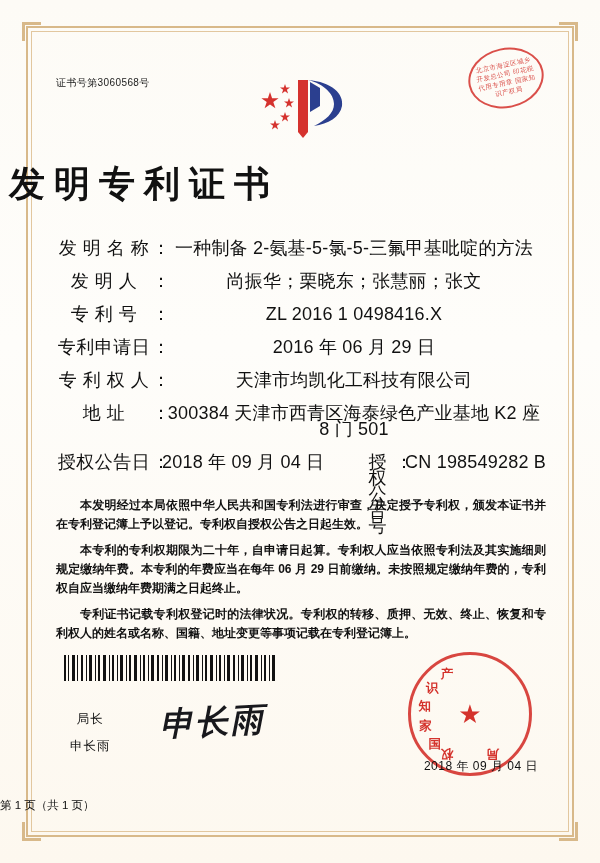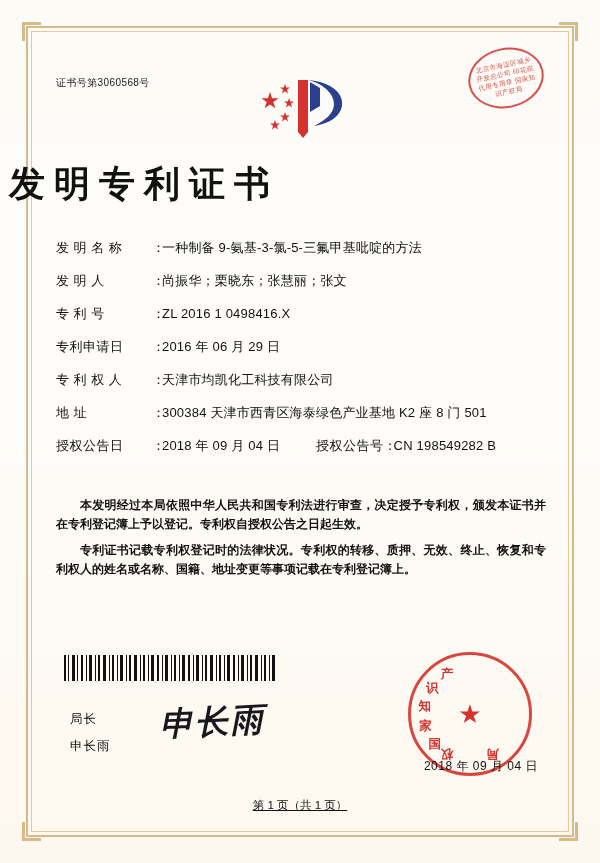--- a/index.html
+++ b/index.html
@@ -106,22 +106,23 @@
     letter-spacing: 9px;
     color: #111;
     text-indent: 9px;
   }
 
   .fields {
     position: absolute;
     left: 56px;
     top: 240px;
     width: 490px;
-    font-size: 13px;
-    color: #111;
+    font-size: 18px;
+    color: #111;
+    text-align: center;
   }
   .field-row {
     display: flex;
     align-items: baseline;
     margin-bottom: 17px;
     line-height: 16px;
   }
   .field-label {
     width: 96px;
     flex: none;
@@ -167,20 +168,21 @@
   .barcode svg { display: block; }
 
   .signer {
     position: absolute;
     left: 70px;
     top: 706px;
     font-size: 12.5px;
     line-height: 27px;
     color: #111;
     letter-spacing: 1px;
+    text-align: center;
   }
 
   .handwriting {
     position: absolute;
     left: 160px;
     top: 700px;
     font-family: "DejaVu Serif", "Liberation Serif", serif;
     font-size: 33px;
     font-style: italic;
     font-weight: bold;
@@ -235,24 +237,22 @@
     font-size: 12px;
     color: #111;
     letter-spacing: 0.5px;
   }
 
   .page-num {
     position: absolute;
     left: 0;
     top: 798px;
     width: 100%;
-    text-align: center;
     font-size: 11.5px;
     color: #111;
-    text-decoration: underline;
   }
 </style>
 </head>
 <body>
 
 <div class="page">
 
   <div class="border-outer"></div>
   <div class="border-inner"></div>
   <div class="corner tl"></div>
@@ -281,21 +281,21 @@
       </g>
     </svg>
   </div>
 
   <div class="title">发明专利证书</div>
 
   <div class="fields">
     <div class="field-row">
       <span class="field-label">发 明 名 称</span>
       <span class="field-colon">：</span>
-      <span class="field-value">一种制备 9-氨基-3-氯-5-三氟甲基吡啶的方法</span>
+      <span class="field-value">一种制备 2-氨基-5-氯-5-三氟甲基吡啶的方法</span>
     </div>
     <div class="field-row">
       <span class="field-label">发 明 人</span>
       <span class="field-colon">：</span>
       <span class="field-value">尚振华；栗晓东；张慧丽；张文</span>
     </div>
     <div class="field-row">
       <span class="field-label">专 利 号</span>
       <span class="field-colon">：</span>
       <span class="field-value">ZL 2016 1 0498416.X</span>
@@ -320,20 +320,21 @@
       <span class="field-colon">：</span>
       <span class="field-value">2018 年 09 月 04 日</span>
       <span class="second-label">授权公告号</span>
       <span class="field-colon">：</span>
       <span class="field-value">CN 198549282 B</span>
     </div>
   </div>
 
   <div class="body-text">
     <p>本发明经过本局依照中华人民共和国专利法进行审查，决定授予专利权，颁发本证书并在专利登记簿上予以登记。专利权自授权公告之日起生效。</p>
+    <p>本专利的专利权期限为二十年，自申请日起算。专利权人应当依照专利法及其实施细则规定缴纳年费。本专利的年费应当在每年 06 月 29 日前缴纳。未按照规定缴纳年费的，专利权自应当缴纳年费期满之日起终止。</p>
     <p>专利证书记载专利权登记时的法律状况。专利权的转移、质押、无效、终止、恢复和专利权人的姓名或名称、国籍、地址变更等事项记载在专利登记簿上。</p>
   </div>
 
   <div class="barcode">
     <svg width="212" height="26" viewBox="0 0 212 26" xmlns="http://www.w3.org/2000/svg">
       <g fill="#111">
         <rect x="0" y="0" width="2" height="26"></rect>
           <rect x="4" y="0" width="1" height="26"></rect>
         <rect x="8" y="0" width="3" height="26"></rect>
           <rect x="13" y="0" width="1" height="26"></rect>

